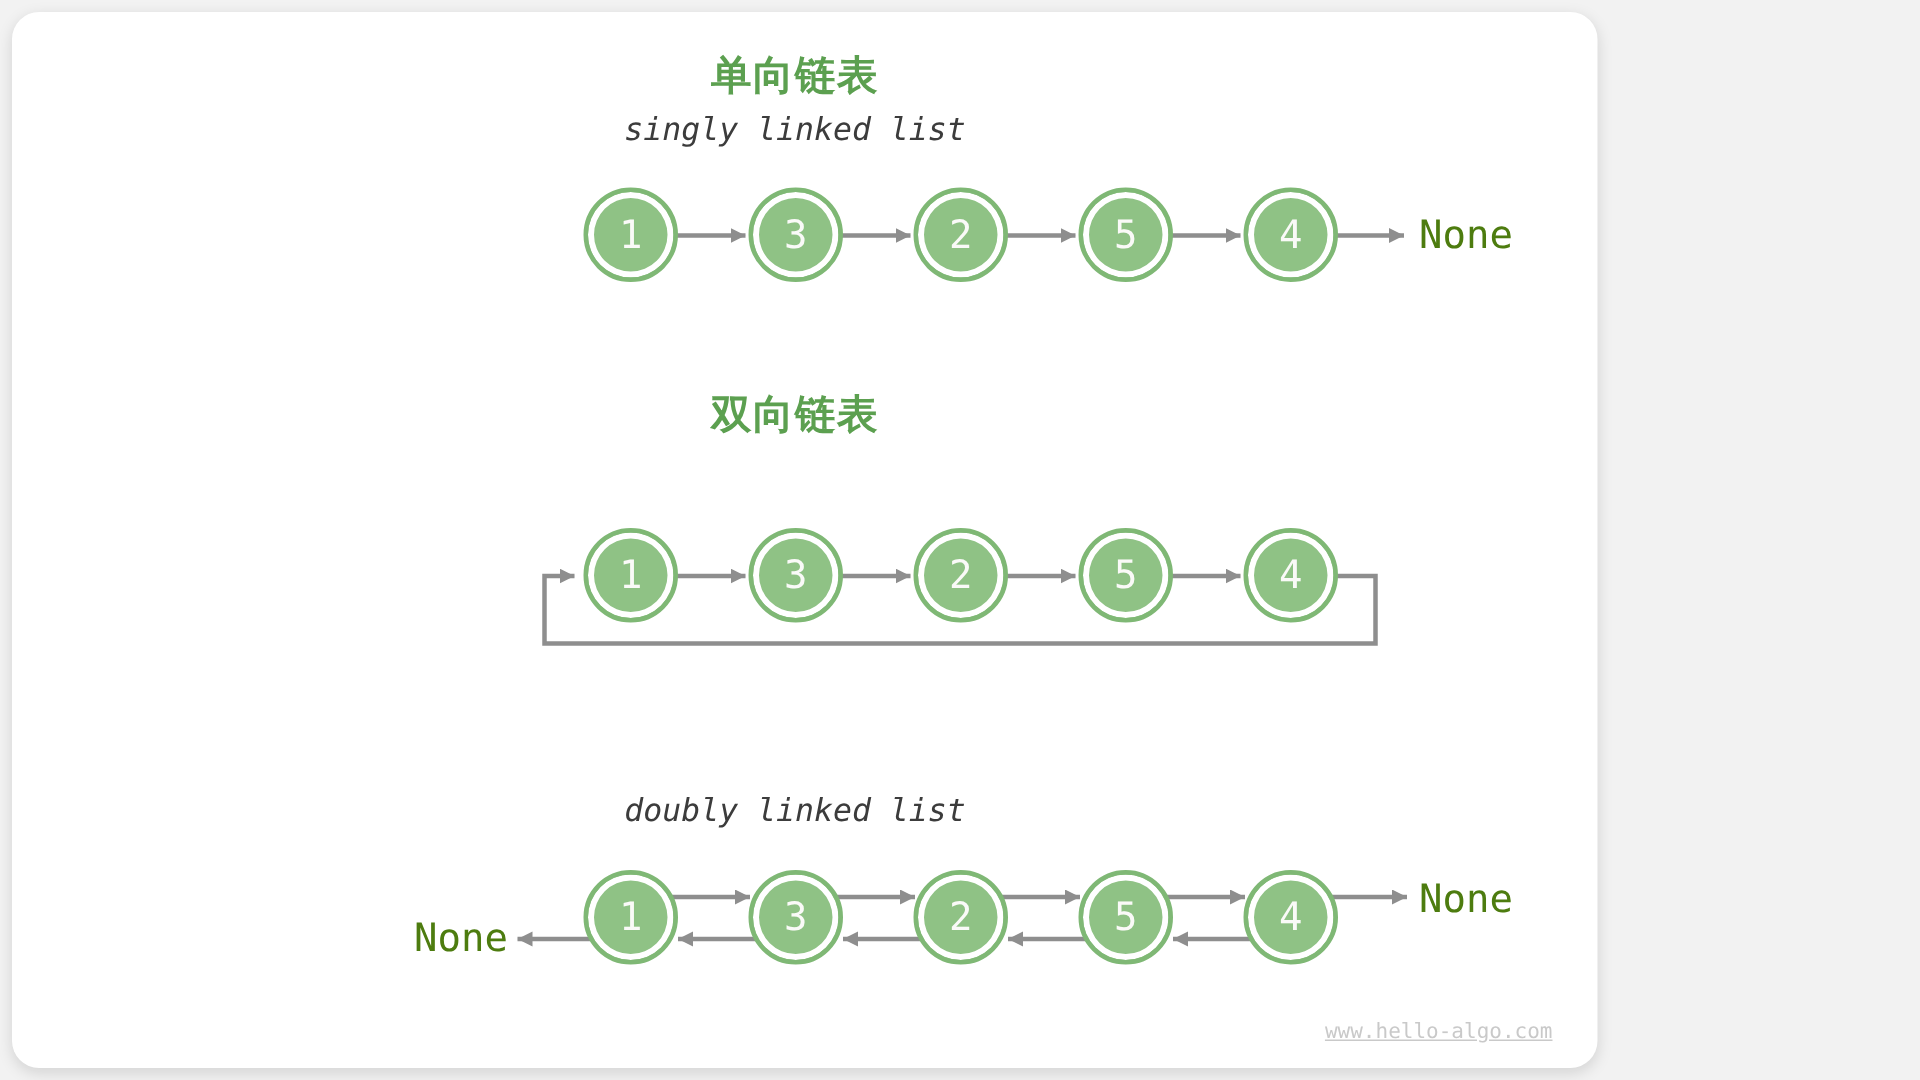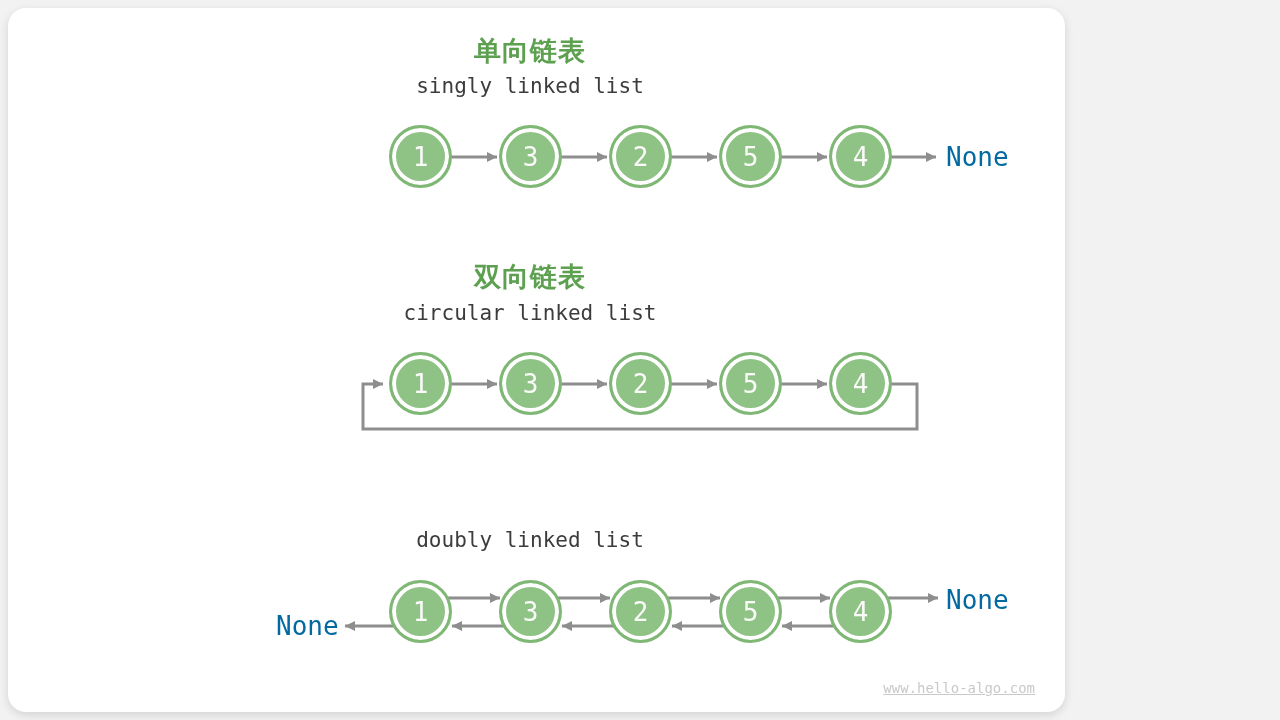--- a/index.html
+++ b/index.html
@@ -17,34 +17,34 @@
   }
   .overlay{position:absolute;left:0;top:0;width:1280px;height:720px;z-index:1;}
   .title-cn{
     position:absolute;left:280px;width:500px;text-align:center;
     font-size:27px;line-height:30px;font-weight:bold;color:#5ca050;
     z-index:2;letter-spacing:1px;
   }
   .title-en{
     position:absolute;left:280px;width:500px;text-align:center;
     font-family:"DejaVu Sans Mono","Liberation Mono",monospace;
-    font-size:21px;line-height:26px;color:#3c3c3c;z-index:2;
+    font-size:21px;line-height:26px;color:#3c3c3c;z-index:2;font-style:italic;
   }
   .node{
     position:absolute;width:57px;height:57px;border-radius:50%;
     background:#8fc285;border:3px solid #7fb875;
     box-shadow:inset 0 0 0 4px #ffffff;
     display:flex;align-items:center;justify-content:center;
     font-family:"DejaVu Sans Mono","Liberation Mono",monospace;
     font-size:26px;color:#fafaf8;z-index:3;
   }
   .none-label{
     position:absolute;
     font-family:"DejaVu Sans Mono","Liberation Mono",monospace;
-    font-size:26px;line-height:32px;color:#0369a1;z-index:2;
+    font-size:26px;line-height:32px;color:#4d7c0f;z-index:2;
   }
   .watermark{
     position:absolute;right:38px;bottom:24px;
     font-family:"DejaVu Sans Mono","Liberation Mono",monospace;
     font-size:14px;color:#c9c9c9;z-index:2;text-decoration:underline;
   }
 </style>
 </head>
 <body>
 
@@ -88,21 +88,20 @@
   <div class="title-cn" style="top:36px">单向链表</div>
   <div class="title-en" style="top:73px">singly linked list</div>
   <div class="node" style="left:389px;top:125px">1</div>
   <div class="node" style="left:499px;top:125px">3</div>
   <div class="node" style="left:609px;top:125px">2</div>
   <div class="node" style="left:719px;top:125px">5</div>
   <div class="node" style="left:829px;top:125px">4</div>
   <div class="none-label" style="left:946px;top:141px">None</div>
 
   <div class="title-cn" style="top:262px">双向链表</div>
-  <div class="title-en" style="top:300px">circular linked list</div>
   <div class="node" style="left:389px;top:352px">1</div>
   <div class="node" style="left:499px;top:352px">3</div>
   <div class="node" style="left:609px;top:352px">2</div>
   <div class="node" style="left:719px;top:352px">5</div>
   <div class="node" style="left:829px;top:352px">4</div>
 
   <div class="title-en" style="top:527px">doubly linked list</div>
   <div class="node" style="left:389px;top:580px">1</div>
   <div class="node" style="left:499px;top:580px">3</div>
   <div class="node" style="left:609px;top:580px">2</div>

